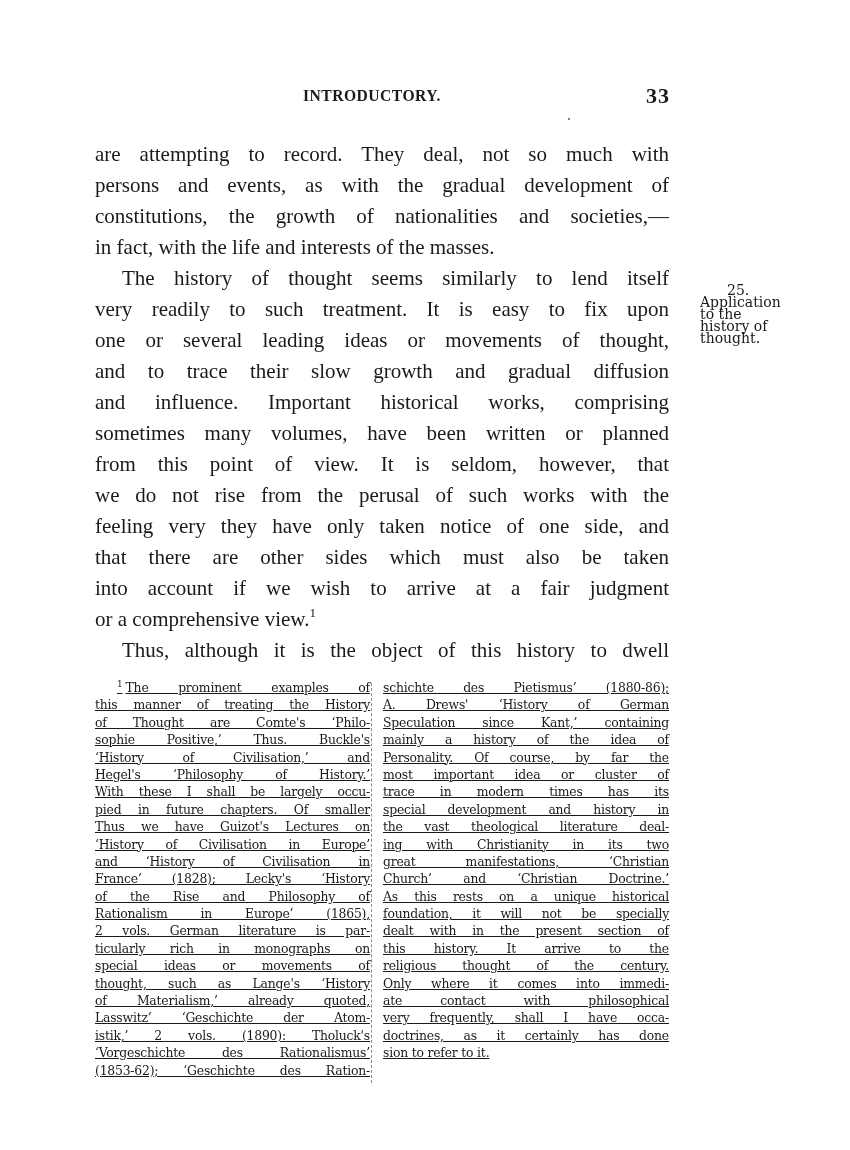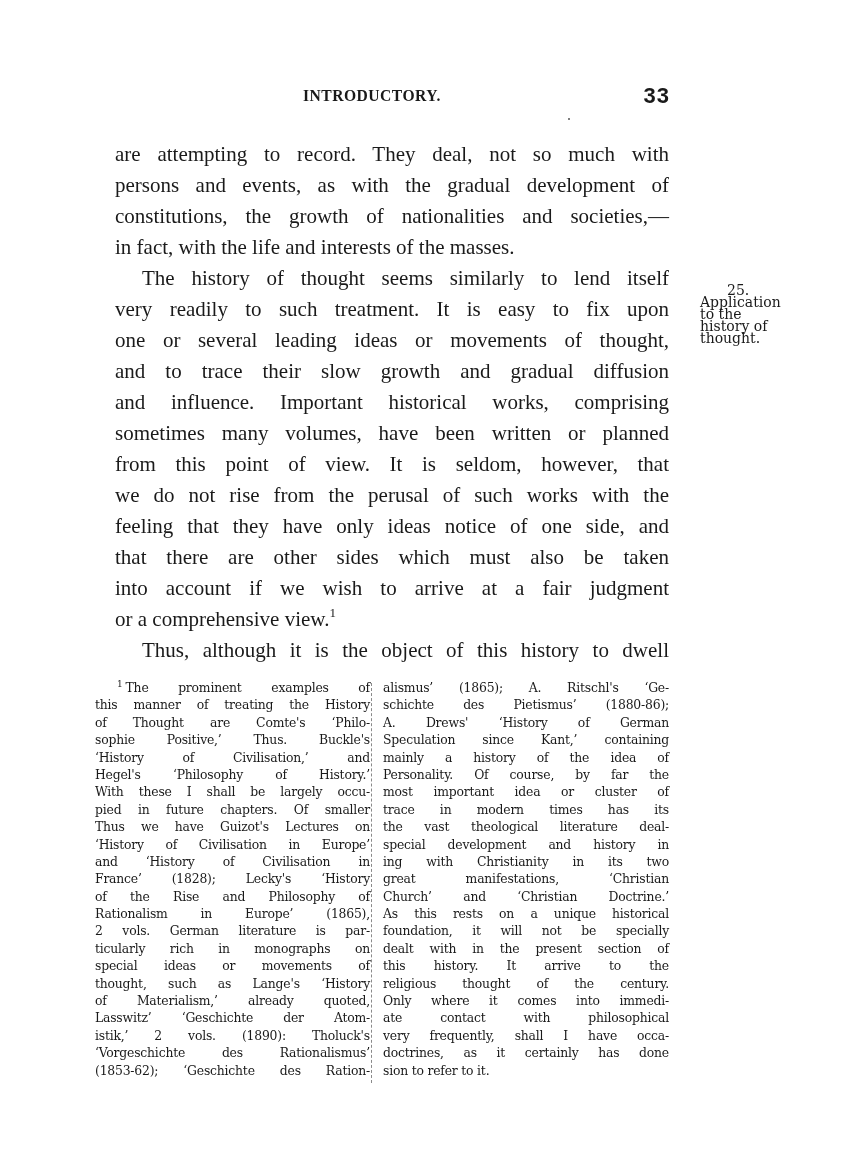--- a/index.html
+++ b/index.html
@@ -36,21 +36,21 @@
     font-weight: bold;
     font-size: 17px;
     letter-spacing: 0.5px;
     transform: scaleX(0.92);
     transform-origin: left top;
   }
   .page-number {
     position: absolute;
     right: 0;
     top: -3px;
-    font-family: Liberation Sans, sans-serif;
+    font-family: Liberation Serif, serif;
     font-weight: bold;
     font-size: 22px;
     letter-spacing: 1px;
   }
   .stray-dot {
     position: absolute;
     left: 568px;
     top: 118px;
     width: 2px; height: 2px;
     background: #555;
@@ -65,21 +65,20 @@
     width: 574px;
   }
   .line {
     height: 31px;
     line-height: 31px;
     font-family: "Liberation Serif", serif;
     font-size: 21px;
     white-space: nowrap;
     text-align: justify;
     text-align-last: justify;
-    margin-left: 20px;
   }
   .line.indent { padding-left: 27px; }
   .line.last { text-align-last: left; }
   .line sup {
     font-size: 13px;
     line-height: 0;
     vertical-align: 9px;
   }
 
   
@@ -98,20 +97,21 @@
   
   .footnotes {
     position: absolute;
     top: 679px;
     left: 95px;
     width: 576px;
   }
   .fn-col {
     position: absolute;
     top: 0;
+    text-decoration: underline;
   }
   .fn-col.left { left: 0; width: 275px; }
   .fn-col.right { left: 288px; width: 286px; }
   .fn-line {
     height: 17.4px;
     line-height: 17.4px;
     font-family: "DejaVu Serif", serif;
     font-size: 12.4px;
     white-space: nowrap;
     text-align: justify;
@@ -152,21 +152,21 @@
     <div class="line">constitutions, the growth of nationalities and societies,—</div>
     <div class="line last">in fact, with the life and interests of the masses.</div>
     <div class="line indent">The history of thought seems similarly to lend itself</div>
     <div class="line">very readily to such treatment.  It is easy to fix upon</div>
     <div class="line">one or several leading ideas or movements of thought,</div>
     <div class="line">and to trace their slow growth and gradual diffusion</div>
     <div class="line">and influence.  Important historical works, comprising</div>
     <div class="line">sometimes many volumes, have been written or planned</div>
     <div class="line">from this point of view.  It is seldom, however, that</div>
     <div class="line">we do not rise from the perusal of such works with the</div>
-    <div class="line">feeling that they have only ideas notice of one side, and</div>
+    <div class="line">feeling very they have only taken notice of one side, and</div>
     <div class="line">that there are other sides which must also be taken</div>
     <div class="line">into account if we wish to arrive at a fair judgment</div>
     <div class="line last"><span>or a comprehensive view.</span><sup>1</sup></div>
     <div class="line indent">Thus, although it is the object of this history to dwell</div>
   </div>
 
   <div class="sidenote">
     <div class="num">25.</div>
     <div>Application</div>
     <div>to the</div>
@@ -197,30 +197,29 @@
       <div class="fn-line">special ideas or movements of</div>
       <div class="fn-line">thought, such as Lange's ‘History</div>
       <div class="fn-line">of Materialism,’ already quoted,</div>
       <div class="fn-line">Lasswitz’ ‘Geschichte der Atom-</div>
       <div class="fn-line">istik,’ 2 vols. (1890): Tholuck's</div>
       <div class="fn-line">‘Vorgeschichte des Rationalismus’</div>
       <div class="fn-line">(1853-62); ‘Geschichte des Ration-</div>
     </div>
 
     <div class="fn-col right">
-      <div class="fn-line">alismus’ (1865); A. Ritschl's ‘Ge-</div>
       <div class="fn-line">schichte des Pietismus’ (1880-86);</div>
       <div class="fn-line">A. Drews' ‘History of German</div>
       <div class="fn-line">Speculation since Kant,’ containing</div>
       <div class="fn-line">mainly a history of the idea of</div>
       <div class="fn-line">Personality.  Of course, by far the</div>
       <div class="fn-line">most important idea or cluster of</div>
       <div class="fn-line">trace in modern times has its</div>
+      <div class="fn-line">special development and history in</div>
       <div class="fn-line">the vast theological literature deal-</div>
-      <div class="fn-line">special development and history in</div>
       <div class="fn-line">ing with Christianity in its two</div>
       <div class="fn-line">great manifestations, ‘Christian</div>
       <div class="fn-line">Church’ and ‘Christian Doctrine.’</div>
       <div class="fn-line">As this rests on a unique historical</div>
       <div class="fn-line">foundation, it will not be specially</div>
       <div class="fn-line">dealt with in the present section of</div>
       <div class="fn-line">this history.  It arrive to the</div>
       <div class="fn-line">religious thought of the century.</div>
       <div class="fn-line">Only where it comes into immedi-</div>
       <div class="fn-line">ate contact with philosophical</div>

